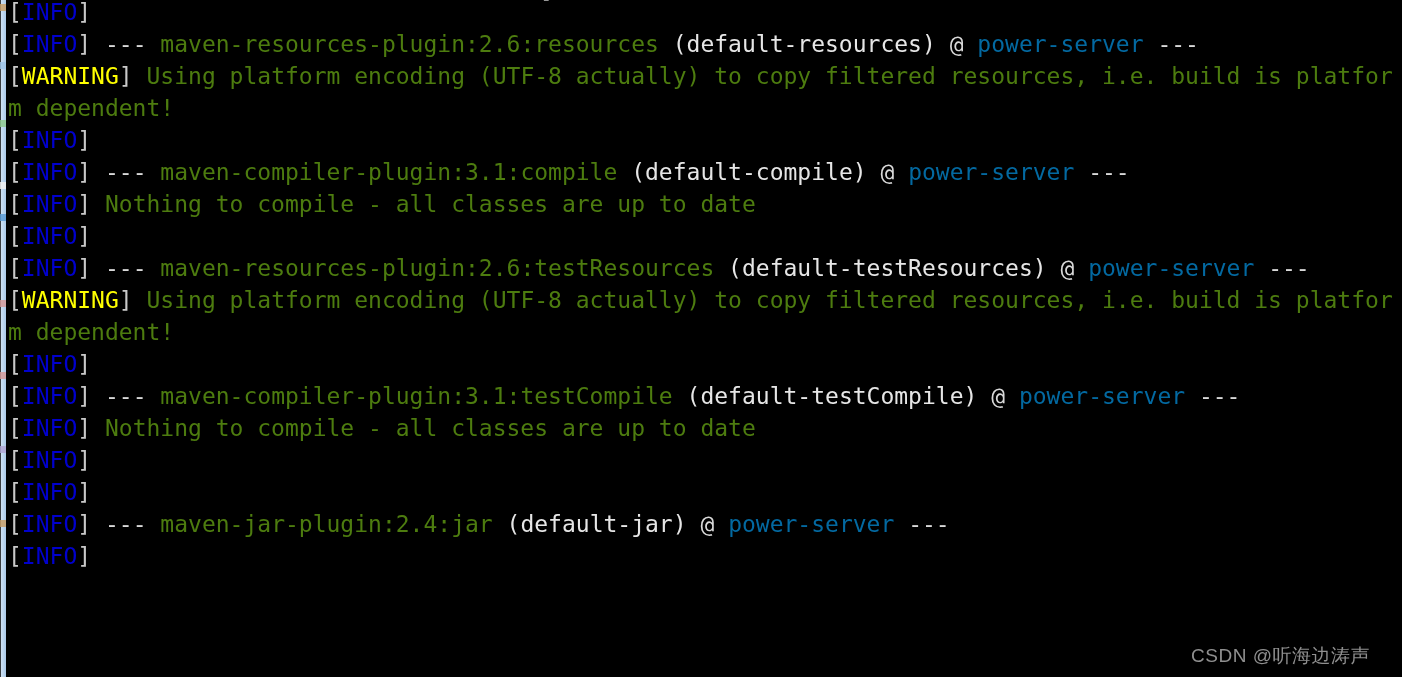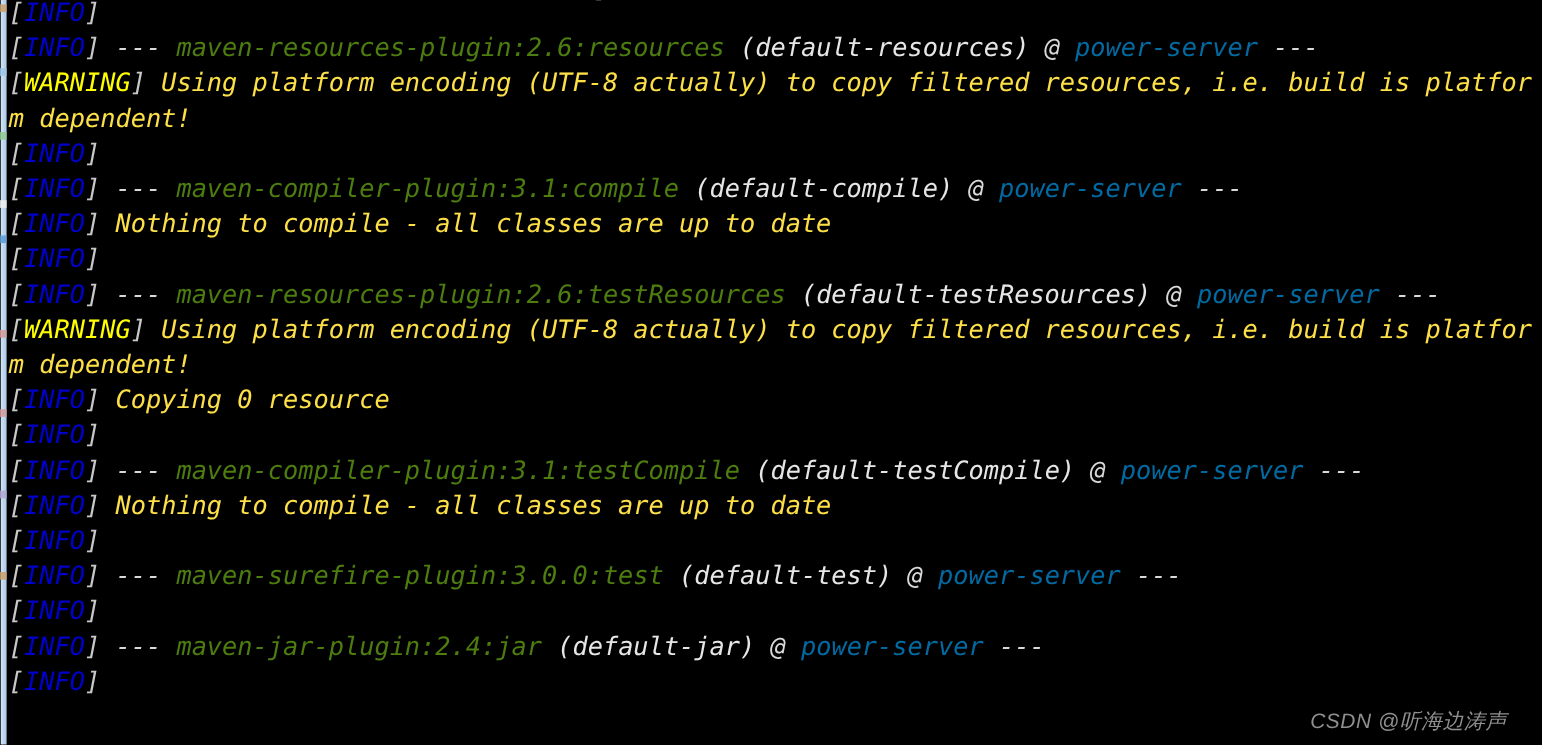--- a/index.html
+++ b/index.html
@@ -7,21 +7,20 @@
     width:1402px;height:677px;
     background:#000000;
     overflow:hidden;
     font-family:"DejaVu Sans Mono", monospace;
   }
   #console{
     position:relative;
     width:1402px;height:677px;
     background:#000000;
     overflow:hidden;
-    font-style:italic;
   }
 
   
   #gutter{
     position:absolute;left:0;top:0;
     width:6px;height:677px;
     background:linear-gradient(to right,#3b3f41 0px,#3b3f41 1px,#cfe2f5 1px,#a9c9e8 6px);
     z-index:5;
   }
   #gutter .mark{
@@ -48,21 +47,21 @@
     height:32px;
     line-height:32px;
     font-size:23px;
     white-space:pre;
     color:#d4d4d4;
     letter-spacing:0px;
   }
   .br{color:#c8c8c8;}
   .info{color:#0000cd;}
   .warn{color:#ffff00;text-align:center;}
-  .msg{color:#fde047;}
+  .msg{color:#4d7c0f;}
   .dash{color:#d9d9d9;}
   .plugin{color:#4d7c0f;}
   .paren{color:#e6e6e6;}
   .at{color:#d9d9d9;}
   .project{color:#0369a1;}
 
   #watermark{
     position:absolute;
     right:32px;bottom:8px;
     color:#8f8f8f;
@@ -97,25 +96,23 @@
       <div class="line"><span class="br">[</span><span class="info">INFO</span><span class="br">]</span><span class="dash"> --- </span><span class="plugin">maven-resources-plugin:2.6:resources</span><span class="paren"> (default-resources)</span><span class="at"> @ </span><span class="project">power-server</span><span class="dash"> ---</span></div>
       <div class="line"><span class="br">[</span><span class="warn">WARNING</span><span class="br">]</span><span class="msg"> Using platform encoding (UTF-8 actually) to copy filtered resources, i.e. build is platfor</span></div>
       <div class="line"><span class="msg">m dependent!</span></div>
       <div class="line"><span class="br">[</span><span class="info">INFO</span><span class="br">]</span></div>
       <div class="line"><span class="br">[</span><span class="info">INFO</span><span class="br">]</span><span class="dash"> --- </span><span class="plugin">maven-compiler-plugin:3.1:compile</span><span class="paren"> (default-compile)</span><span class="at"> @ </span><span class="project">power-server</span><span class="dash"> ---</span></div>
       <div class="line"><span class="br">[</span><span class="info">INFO</span><span class="br">]</span><span class="msg"> Nothing to compile - all classes are up to date</span></div>
       <div class="line"><span class="br">[</span><span class="info">INFO</span><span class="br">]</span></div>
       <div class="line"><span class="br">[</span><span class="info">INFO</span><span class="br">]</span><span class="dash"> --- </span><span class="plugin">maven-resources-plugin:2.6:testResources</span><span class="paren"> (default-testResources)</span><span class="at"> @ </span><span class="project">power-server</span><span class="dash"> ---</span></div>
       <div class="line"><span class="br">[</span><span class="warn">WARNING</span><span class="br">]</span><span class="msg"> Using platform encoding (UTF-8 actually) to copy filtered resources, i.e. build is platfor</span></div>
       <div class="line"><span class="msg">m dependent!</span></div>
-      <div class="line"><span class="br">[</span><span class="info">INFO</span><span class="br">]</span><span class="msg"> Copying 0 resource</span></div>
       <div class="line"><span class="br">[</span><span class="info">INFO</span><span class="br">]</span></div>
       <div class="line"><span class="br">[</span><span class="info">INFO</span><span class="br">]</span><span class="dash"> --- </span><span class="plugin">maven-compiler-plugin:3.1:testCompile</span><span class="paren"> (default-testCompile)</span><span class="at"> @ </span><span class="project">power-server</span><span class="dash"> ---</span></div>
       <div class="line"><span class="br">[</span><span class="info">INFO</span><span class="br">]</span><span class="msg"> Nothing to compile - all classes are up to date</span></div>
       <div class="line"><span class="br">[</span><span class="info">INFO</span><span class="br">]</span></div>
-      <div class="line"><span class="br">[</span><span class="info">INFO</span><span class="br">]</span><span class="dash"> --- </span><span class="plugin">maven-surefire-plugin:3.0.0:test</span><span class="paren"> (default-test)</span><span class="at"> @ </span><span class="project">power-server</span><span class="dash"> ---</span></div>
       <div class="line"><span class="br">[</span><span class="info">INFO</span><span class="br">]</span></div>
       <div class="line"><span class="br">[</span><span class="info">INFO</span><span class="br">]</span><span class="dash"> --- </span><span class="plugin">maven-jar-plugin:2.4:jar</span><span class="paren"> (default-jar)</span><span class="at"> @ </span><span class="project">power-server</span><span class="dash"> ---</span></div>
       <div class="line"><span class="br">[</span><span class="info">INFO</span><span class="br">]</span></div>
     </div>
 
   <div id="watermark">CSDN @听海边涛声</div>
 </div>
 
 </body></html>

